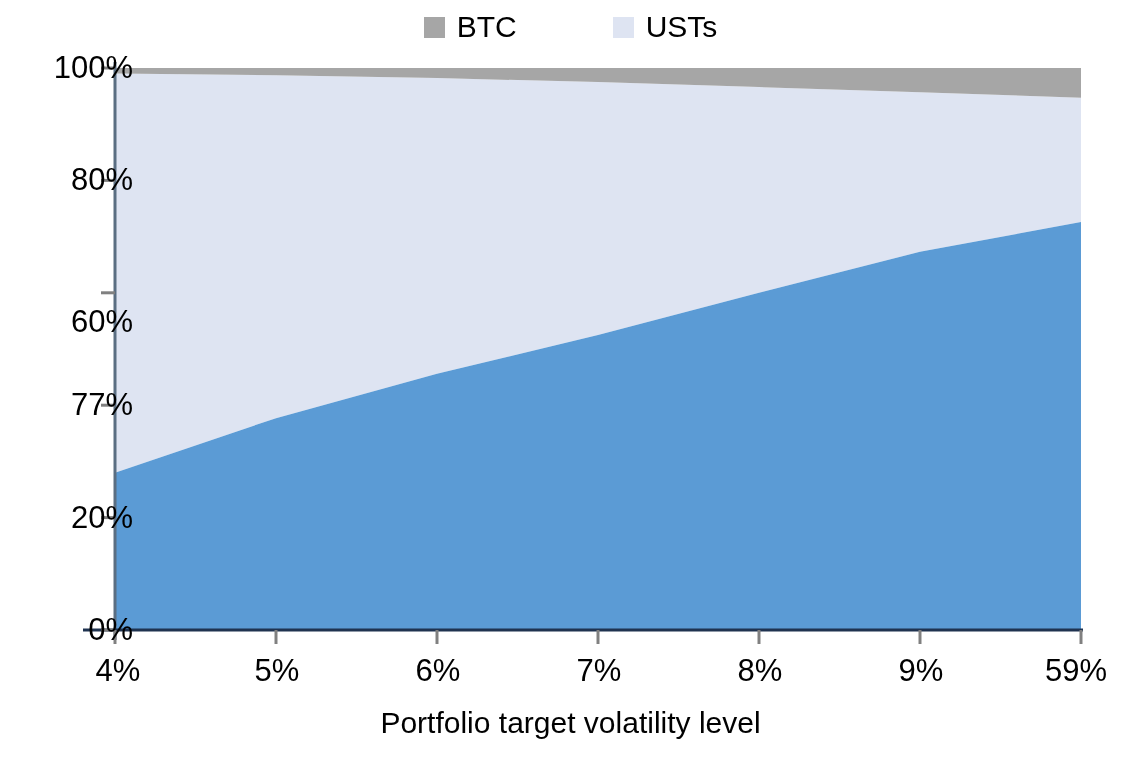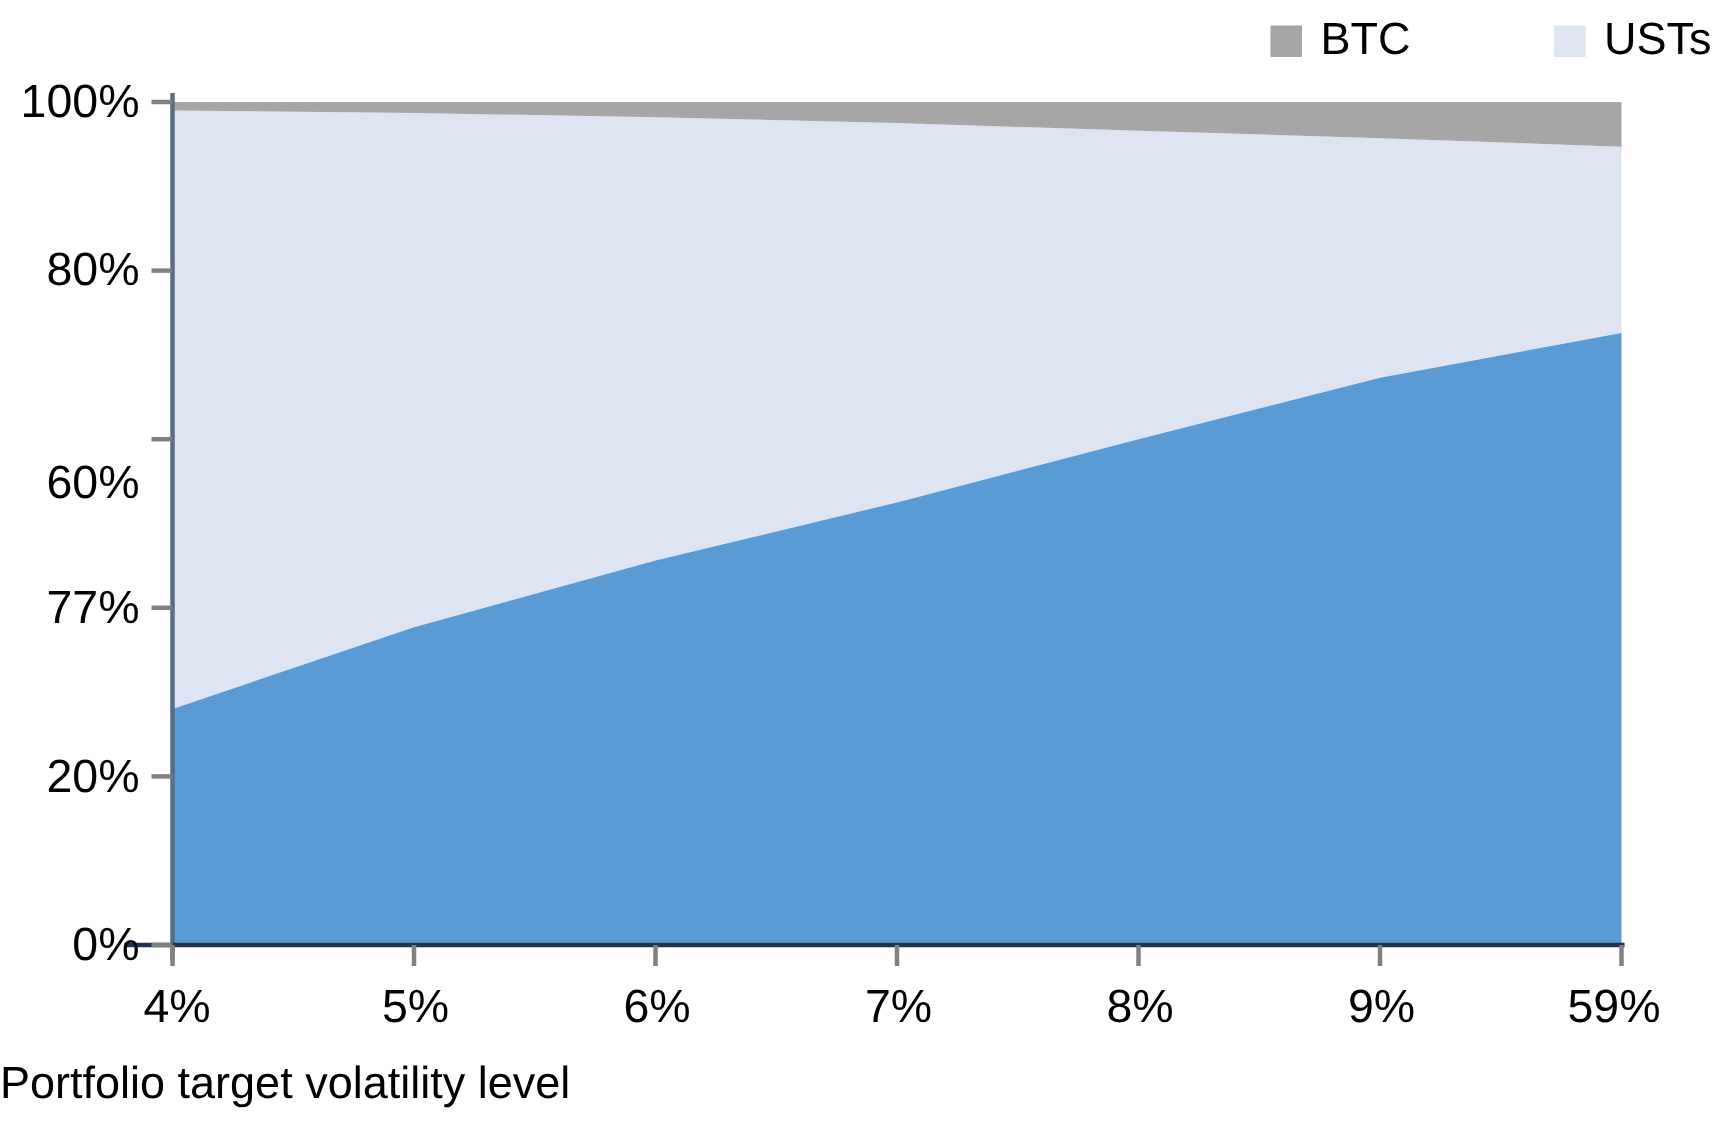--- a/index.html
+++ b/index.html
@@ -26,21 +26,21 @@
   
   .legend {
     position: absolute;
     left: 0;
     top: 6px;
     width: 1141px;
     height: 42px;
     display: flex;
     flex-direction: row;
     align-items: center;
-    justify-content: flex-end;
+    justify-content: center;
     gap: 96px;
   }
   .legend-item {
     display: flex;
     flex-direction: row;
     align-items: center;
     gap: 12px;
   }
   .legend-swatch {
     width: 21px;
@@ -79,20 +79,21 @@
     line-height: 31px;
     color: #000000;
     white-space: nowrap;
   }
   .ylabels {
     position: absolute;
     left: 0;
     top: 0;
     width: 101px;
     height: 763px;
+    padding-left: 40px;
   }
   .ylabels .ytick {
     position: absolute;
     right: 8px;
     left: auto;
   }
 
   .xlabels {
     position: absolute;
     left: 0;
@@ -108,21 +109,21 @@
     white-space: nowrap;
     transform: translateX(-50%);
     text-align: center;
   }
 
   .axis-title {
     position: absolute;
     left: 0;
     top: 706px;
     width: 1141px;
-    text-align: left;
+    text-align: center;
     font-size: 30px;
     line-height: 34px;
     color: #000000;
   }
 </style>
 </head>
 <body>
 
 <div id="chart-root">
 

